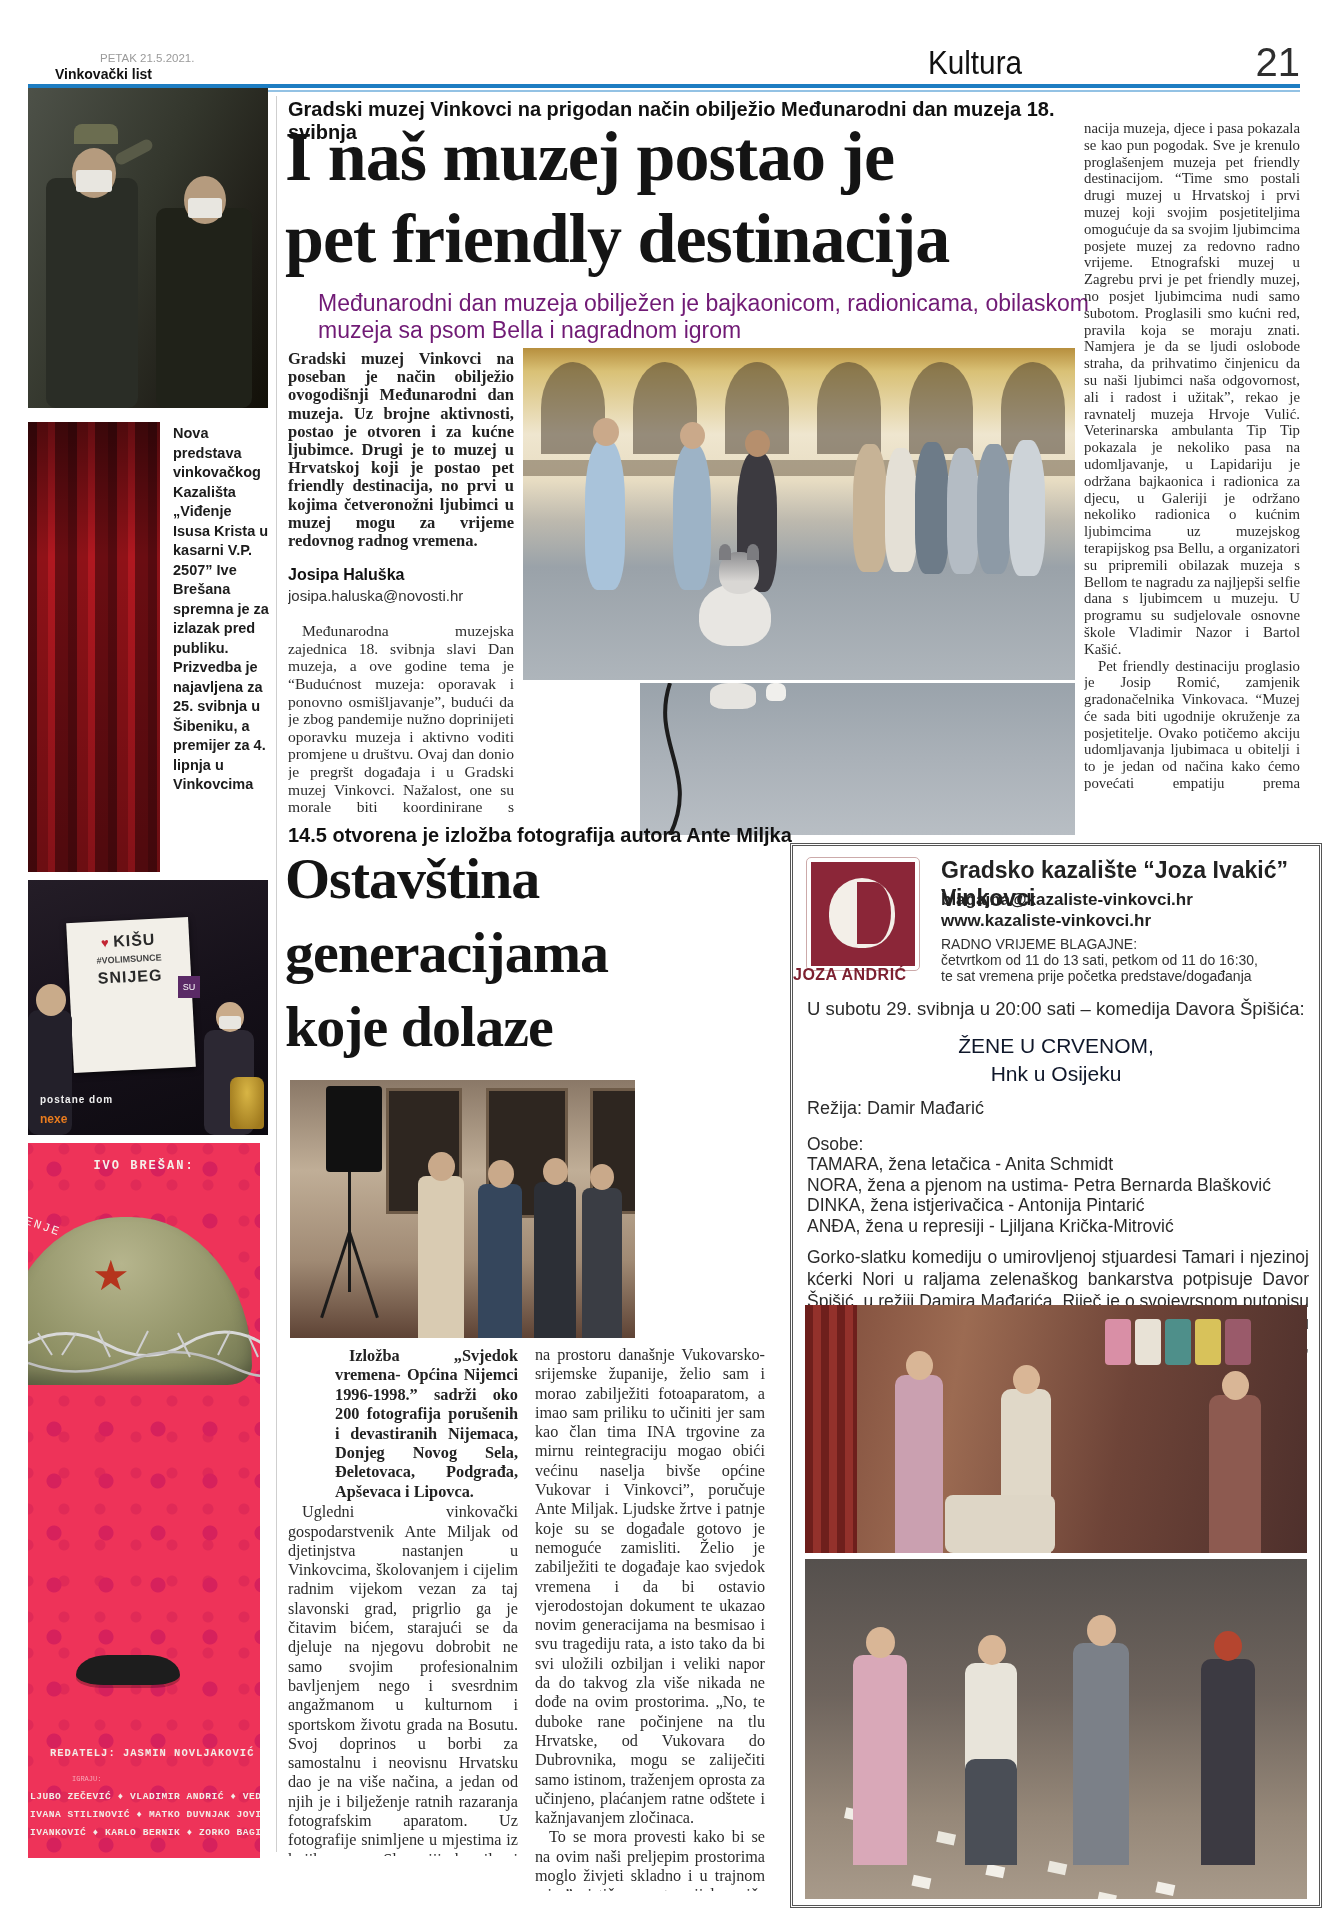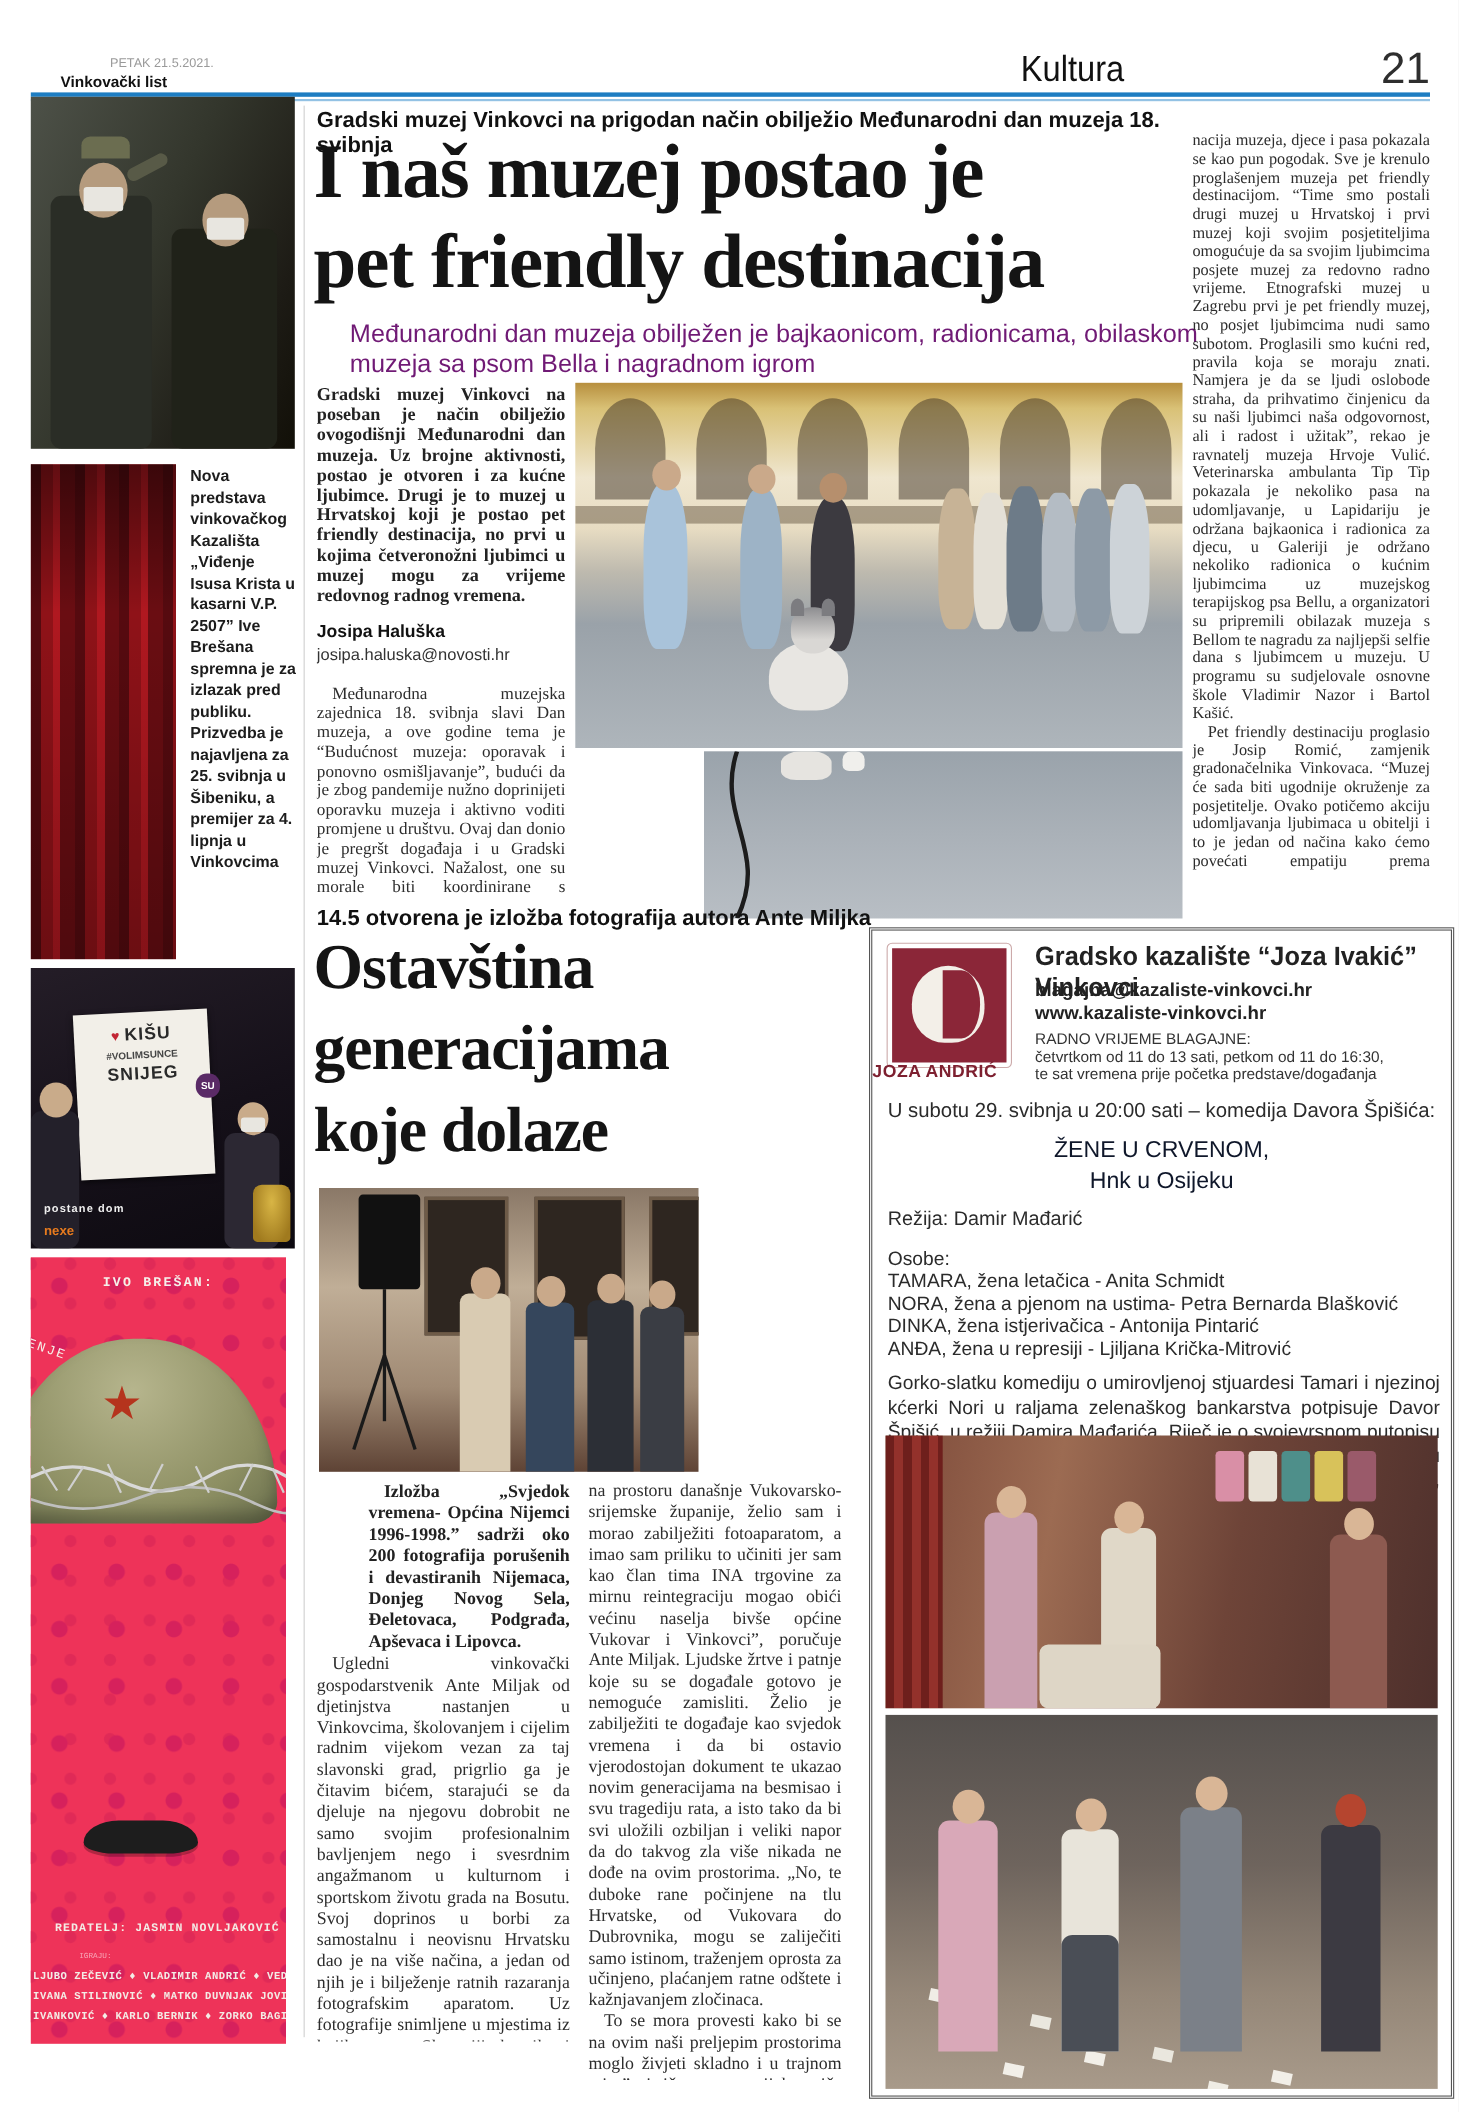--- a/index.html
+++ b/index.html
@@ -51,22 +51,22 @@
   .curtain-shade{position:absolute;inset:0;background:linear-gradient(180deg,rgba(0,0,0,.45),rgba(0,0,0,0) 30%,rgba(0,0,0,.25) 100%);}
   .railcap{left:173px;top:424px;width:96px;font-size:14.5px;font-weight:bold;line-height:19.5px;color:#1c1c1c;}
   .photo2{left:28px;top:880px;width:240px;height:255px;background:linear-gradient(160deg,#241d27 0%,#151019 55%,#0d0a10 100%);}
   .banner{position:absolute;left:42px;top:40px;width:122px;height:150px;background:#f2efe8;transform:rotate(-3deg);
           box-shadow:0 2px 6px rgba(0,0,0,.6);text-align:center;padding-top:12px;box-sizing:border-box;}
   .banner .bheart{color:#c22533;font-size:13px;}
   .banner .bword{font-size:16px;font-weight:bold;color:#2a2a2a;letter-spacing:1px;}
   .banner .btag{font-size:9px;font-weight:bold;color:#444;margin:4px 0;}
   .brand1{position:absolute;left:12px;top:214px;font-size:10px;font-weight:bold;color:#efefef;letter-spacing:1px;}
   .brand2{position:absolute;left:12px;top:232px;font-size:12px;font-weight:bold;color:#e87b1e;}
-  .subadge{position:absolute;left:150px;top:96px;width:22px;height:22px;background:#5a2a66;color:#fff;font-size:9px;font-weight:bold;
-           display:flex;align-items:center;justify-content:center;border-radius:10px;}
+  .subadge{position:absolute;left:150px;top:96px;width:22px;height:22px;background:#5a2a66;color:#fff;font-size:9px;font-weight:normal;
+           display:flex;align-items:center;justify-content:center;}
   .goldchair{position:absolute;right:4px;bottom:6px;width:34px;height:52px;background:radial-gradient(ellipse at 50% 30%,#d8b545,#a07a1e 80%);border-radius:8px 8px 4px 4px;}
   
   .poster{left:28px;top:1143px;width:232px;height:715px;background-color:#ee3359;
           background-image:radial-gradient(#d6215c 7px,rgba(0,0,0,0) 8px),radial-gradient(#e02a57 5px,rgba(0,0,0,0) 6px);
           background-size:52px 52px,36px 36px;background-position:0 0,18px 24px;}
   .poster-author{position:absolute;left:0;top:16px;width:100%;text-align:center;font-family:"Liberation Mono",monospace;
                  font-size:12px;font-weight:bold;color:#f5f0ea;letter-spacing:2px;}
   .helmet{position:absolute;left:-28px;top:74px;width:252px;height:168px;
           background:radial-gradient(ellipse at 48% 28%,#b6b58d,#8d8f63 65%,#6e7350 95%);
           border-radius:50% 50% 10% 10% / 92% 92% 12% 12%;box-shadow:inset 0 -10px 14px rgba(0,0,0,.25);}

